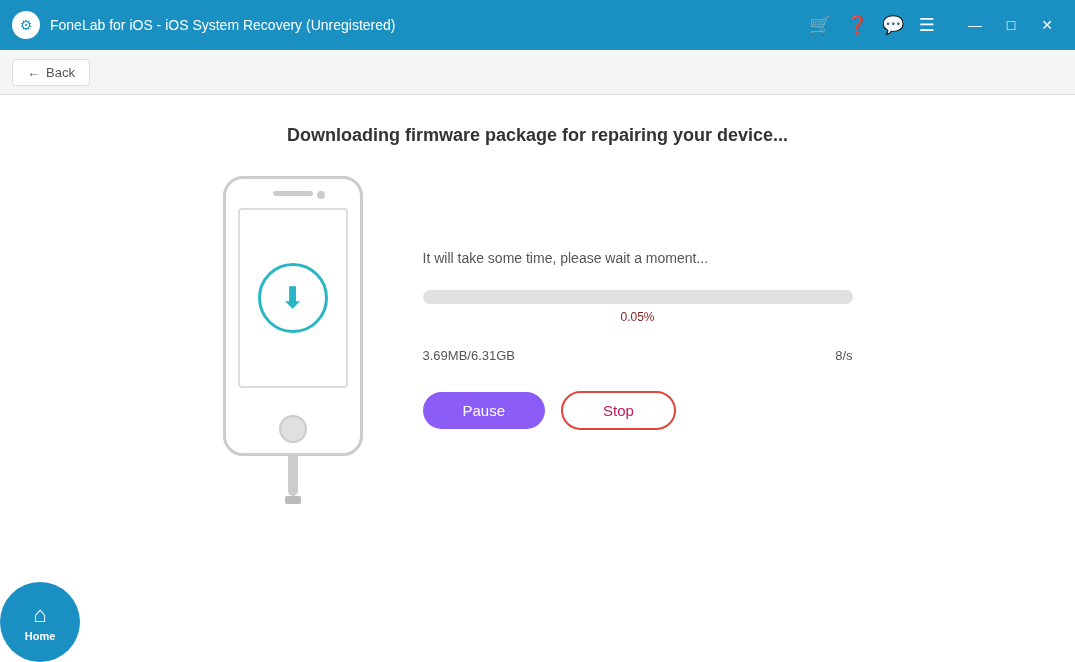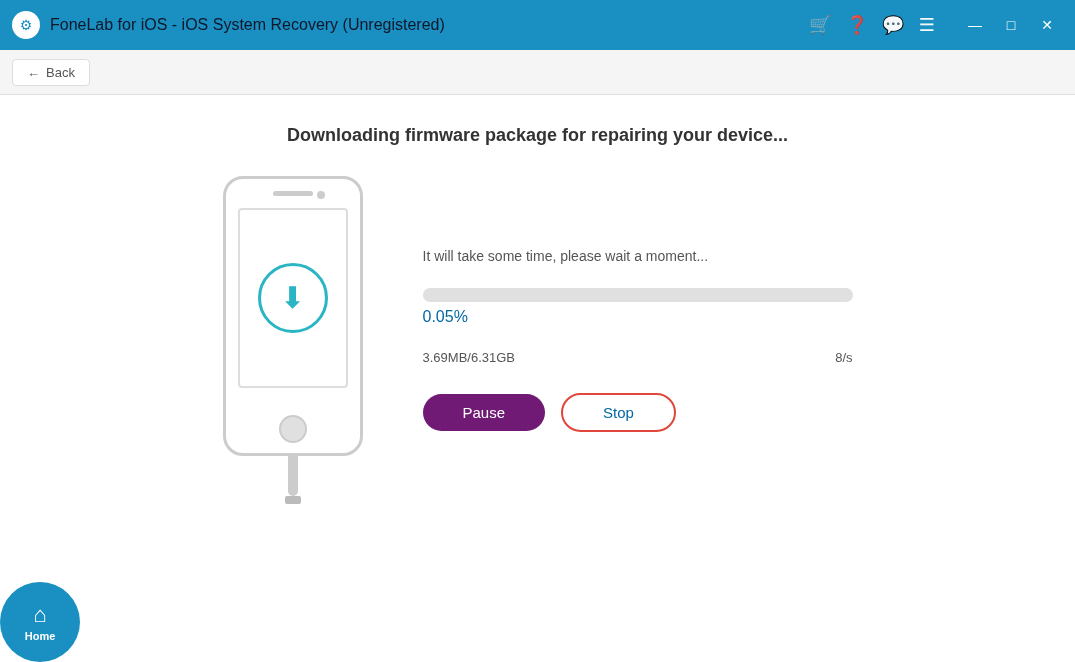--- a/index.html
+++ b/index.html
@@ -26,22 +26,22 @@
       height: 28px;
       background: #fff;
       border-radius: 50%;
       display: flex;
       align-items: center;
       justify-content: center;
       font-size: 14px;
       color: #1a8fc1;
     }
     .titlebar-title {
-      color: #0f172a;
-      font-size: 16px;
+      color: #ffffff;
+      font-size: 14px;
       font-weight: 500;
     }
 
     
     .nav-bar {
       width: 100%;
       height: 45px;
       background: #f5f5f5;
       border-bottom: 1px solid #e0e0e0;
       display: flex;
@@ -191,52 +191,52 @@
       border-radius: 7px;
       overflow: hidden;
     }
     .progress-bar-fill {
       height: 100%;
       background: linear-gradient(to right, #5bc4d4, #2ab5c5);
       border-radius: 7px;
       transition: width 0.3s;
     }
     .progress-label {
-      text-align: left;
-      font-size: 16px;
-      color: #0369a1;
+      text-align: center;
+      font-size: 12px;
+      color: #7f1d1d;
     }
 
     
     .info-row {
       display: flex;
       justify-content: space-between;
       font-size: 13px;
       color: #555;
     }
 
     
     .btn-row {
       display: flex;
       gap: 16px;
       align-items: center;
       margin-top: 4px;
     }
     .btn-pause {
-      background: #701a75;
+      background: #8b5cf6;
       color: #fff;
       border: none;
       border-radius: 24px;
       padding: 10px 40px;
       font-size: 15px;
       cursor: pointer;
     }
     .btn-stop {
       background: #fff;
-      color: #0369a1;
+      color: #be185d;
       border: 2px solid #e0463a;
       border-radius: 24px;
       padding: 9px 40px;
       font-size: 15px;
       cursor: pointer;
     }
 
     
     .bottom-home {
       position: absolute;

